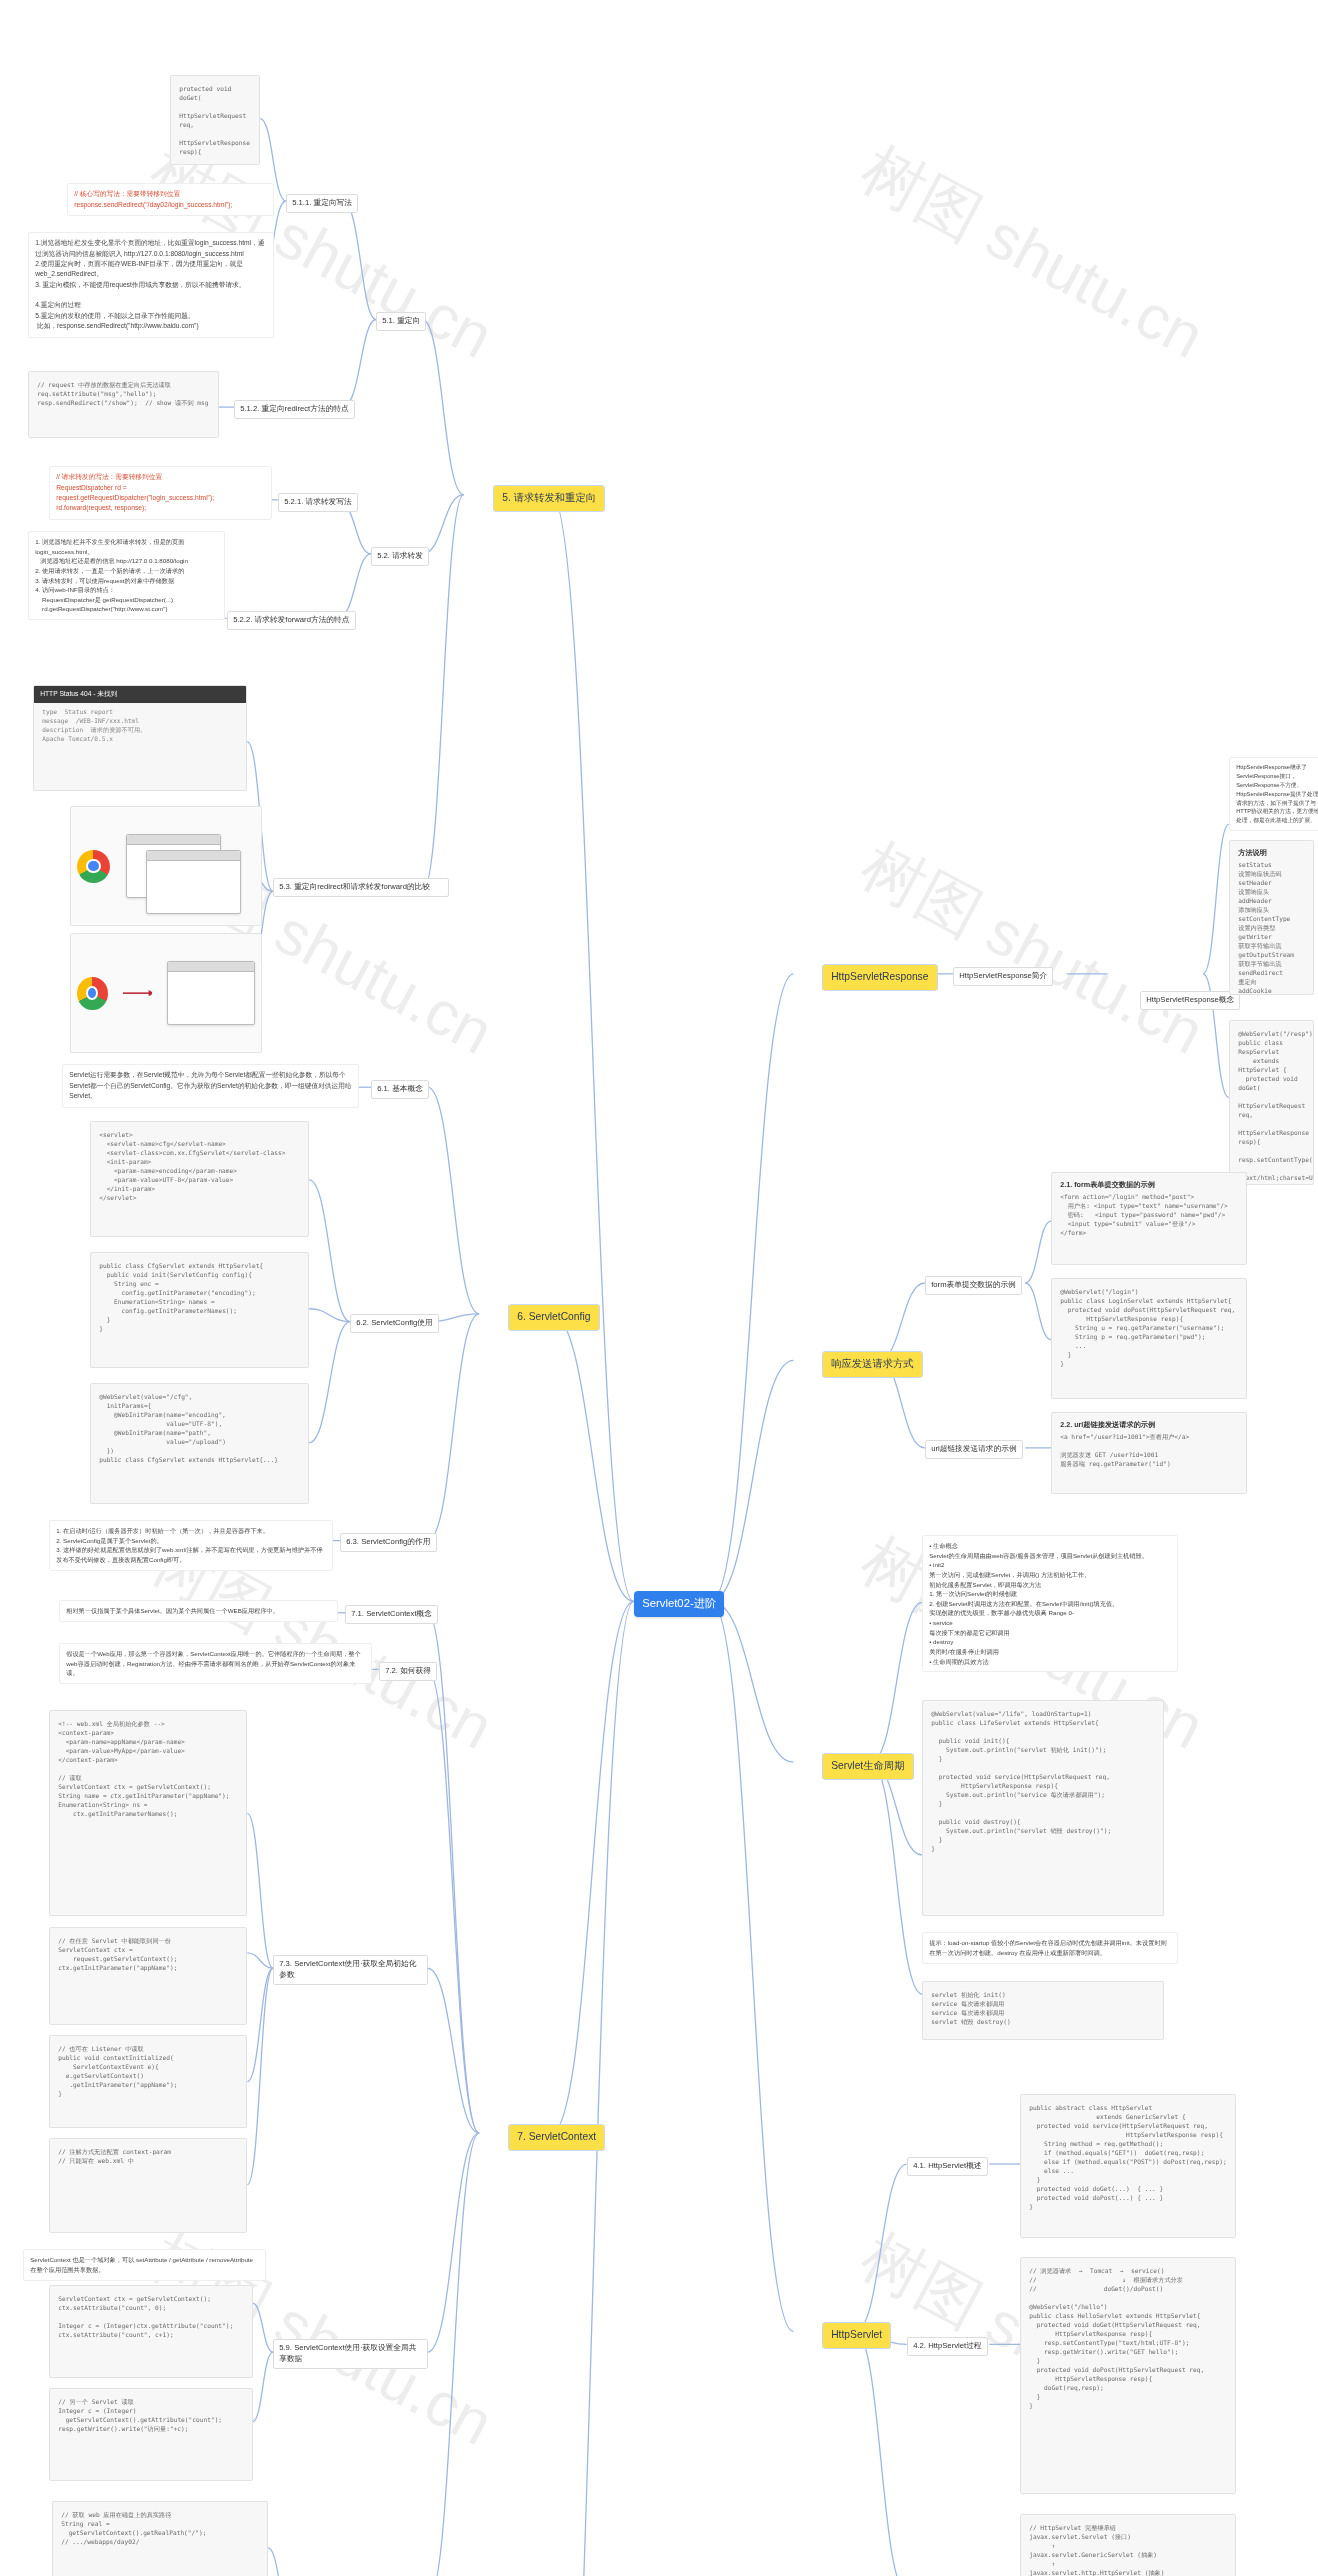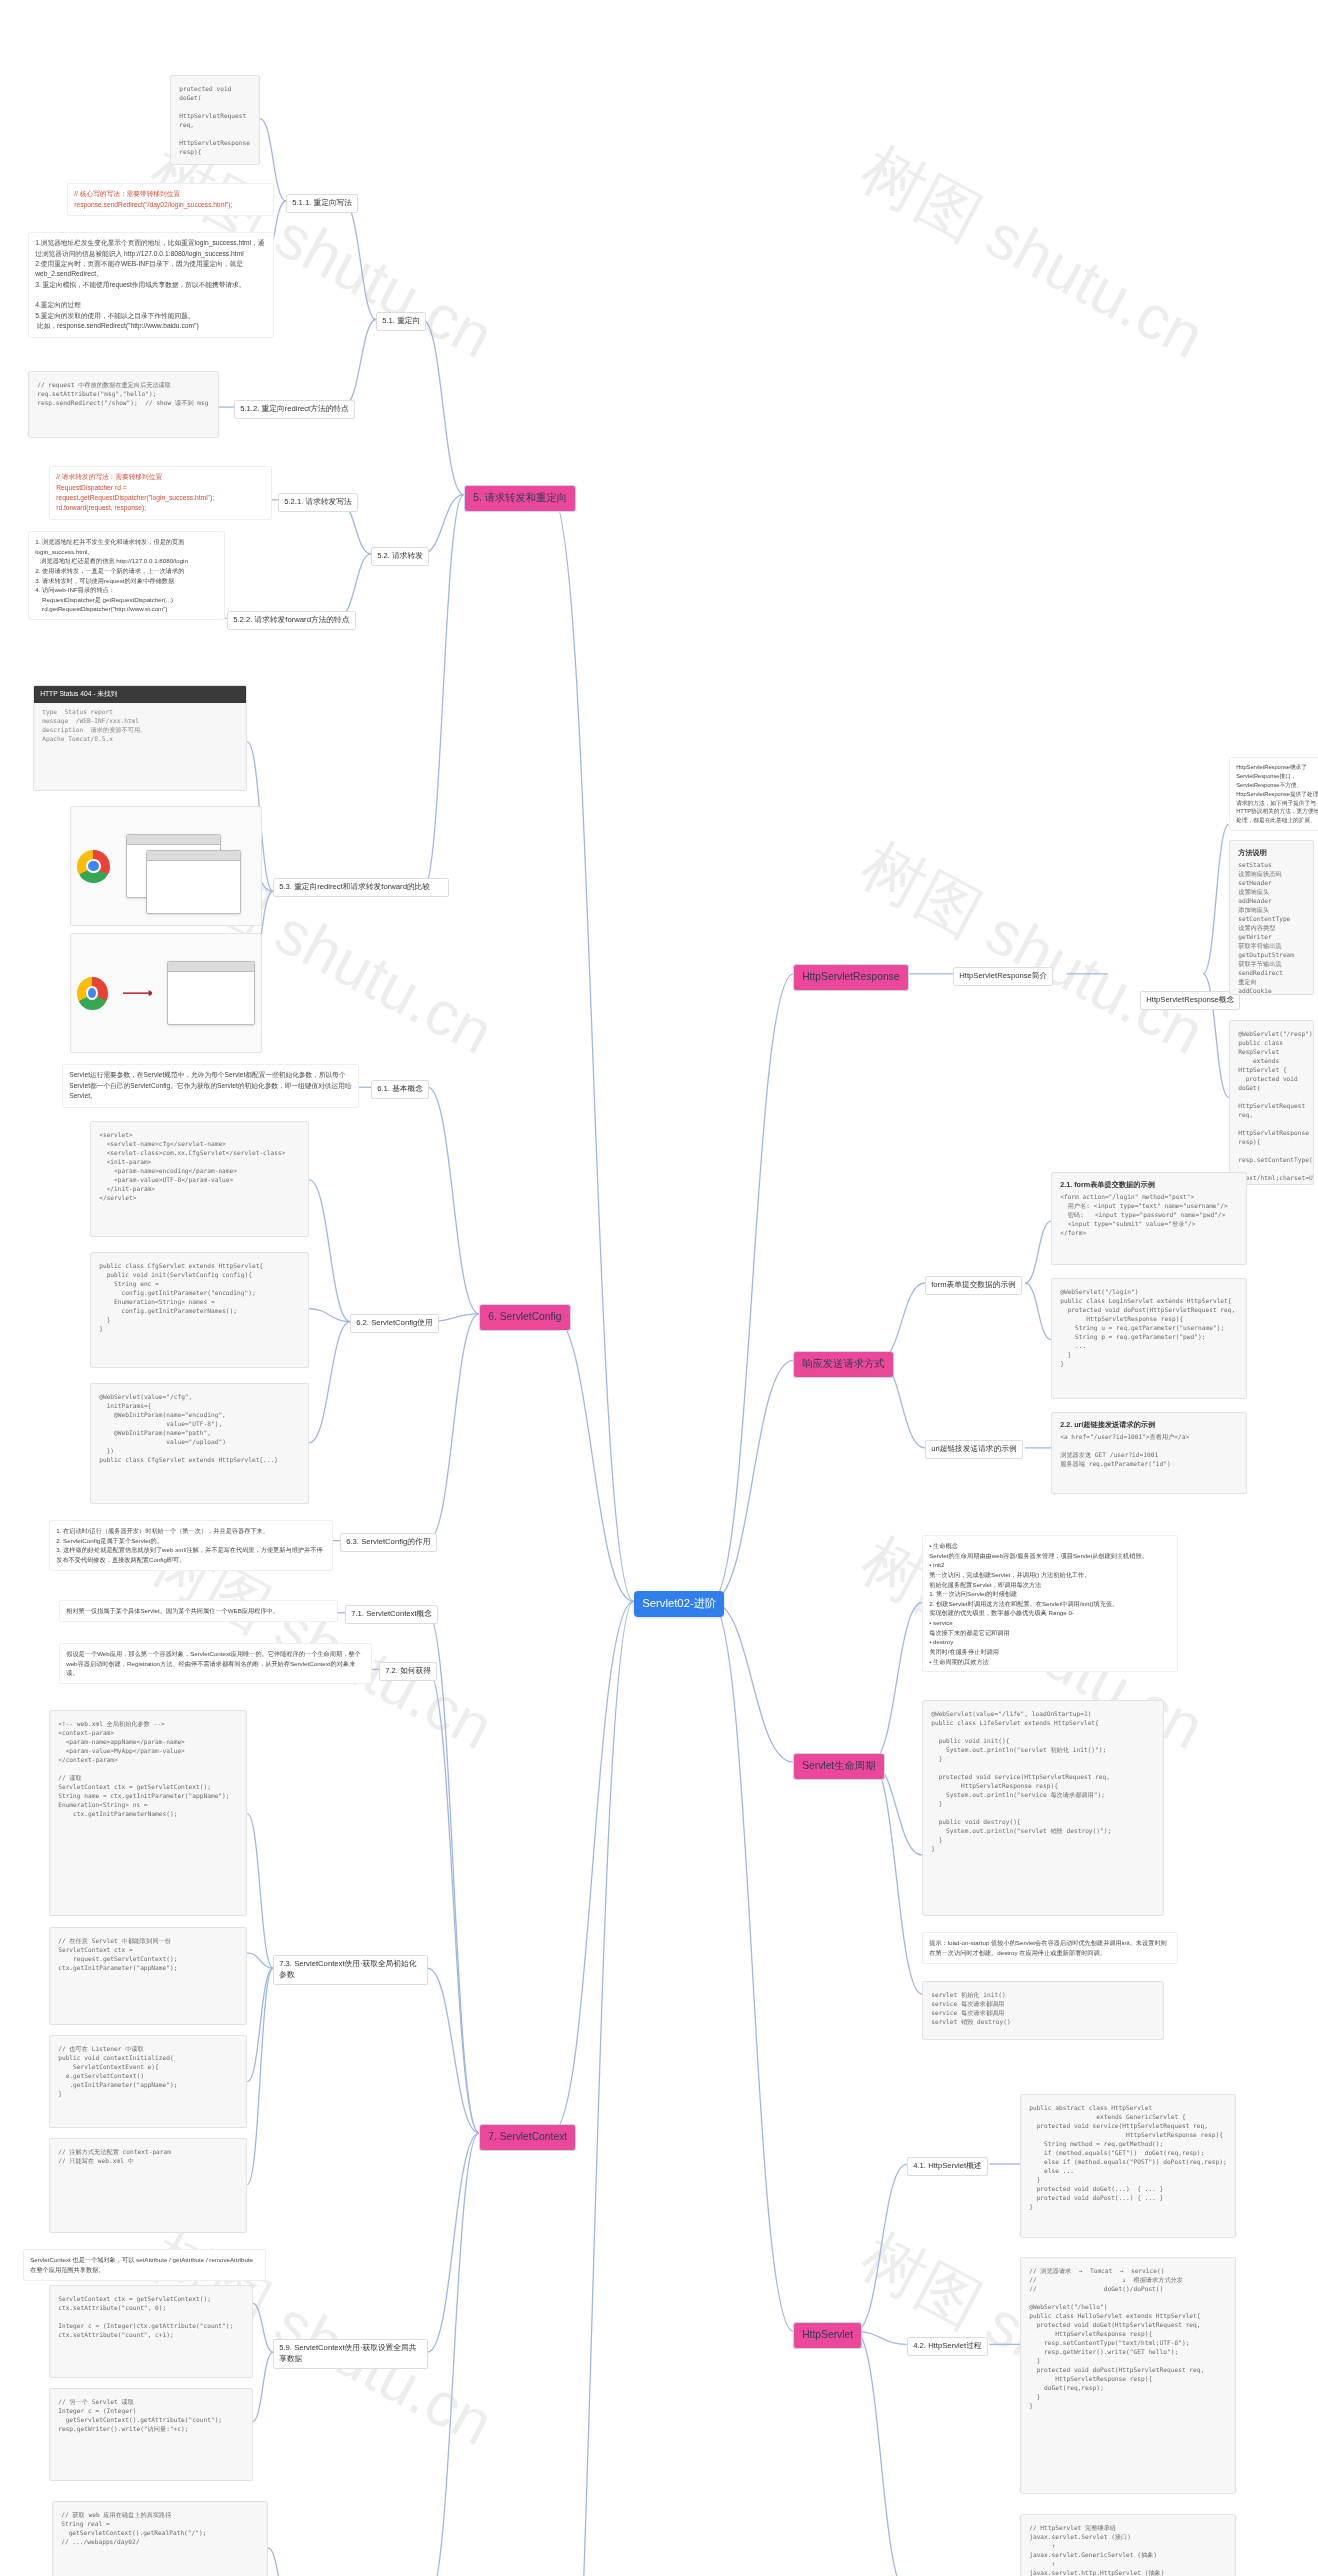--- a/index.html
+++ b/index.html
@@ -29,23 +29,24 @@
     white-space: nowrap;
   }
   .node.root {
     background: #2f80ed;
     color: #fff;
     font-size: 11.3px;
     border-radius: 4.1px;
     box-shadow: 0 1px 3.1px rgba(0,0,0,0.15);
   }
   .node.branch {
-    background: #ec4899;
+    background: #fde047;
     color: #2b3a55;
     border: 0.5px solid #c9d8f2;
+    margin-left: 29px;
   }
   .node.sub {
     background: #fff;
     color: #333;
     border: 0.5px solid #dcdcdc;
     font-size: 9.3px;
   }
   .node.tiny {
     font-size: 7.7px;
     padding: 3.1px 5.2px;

